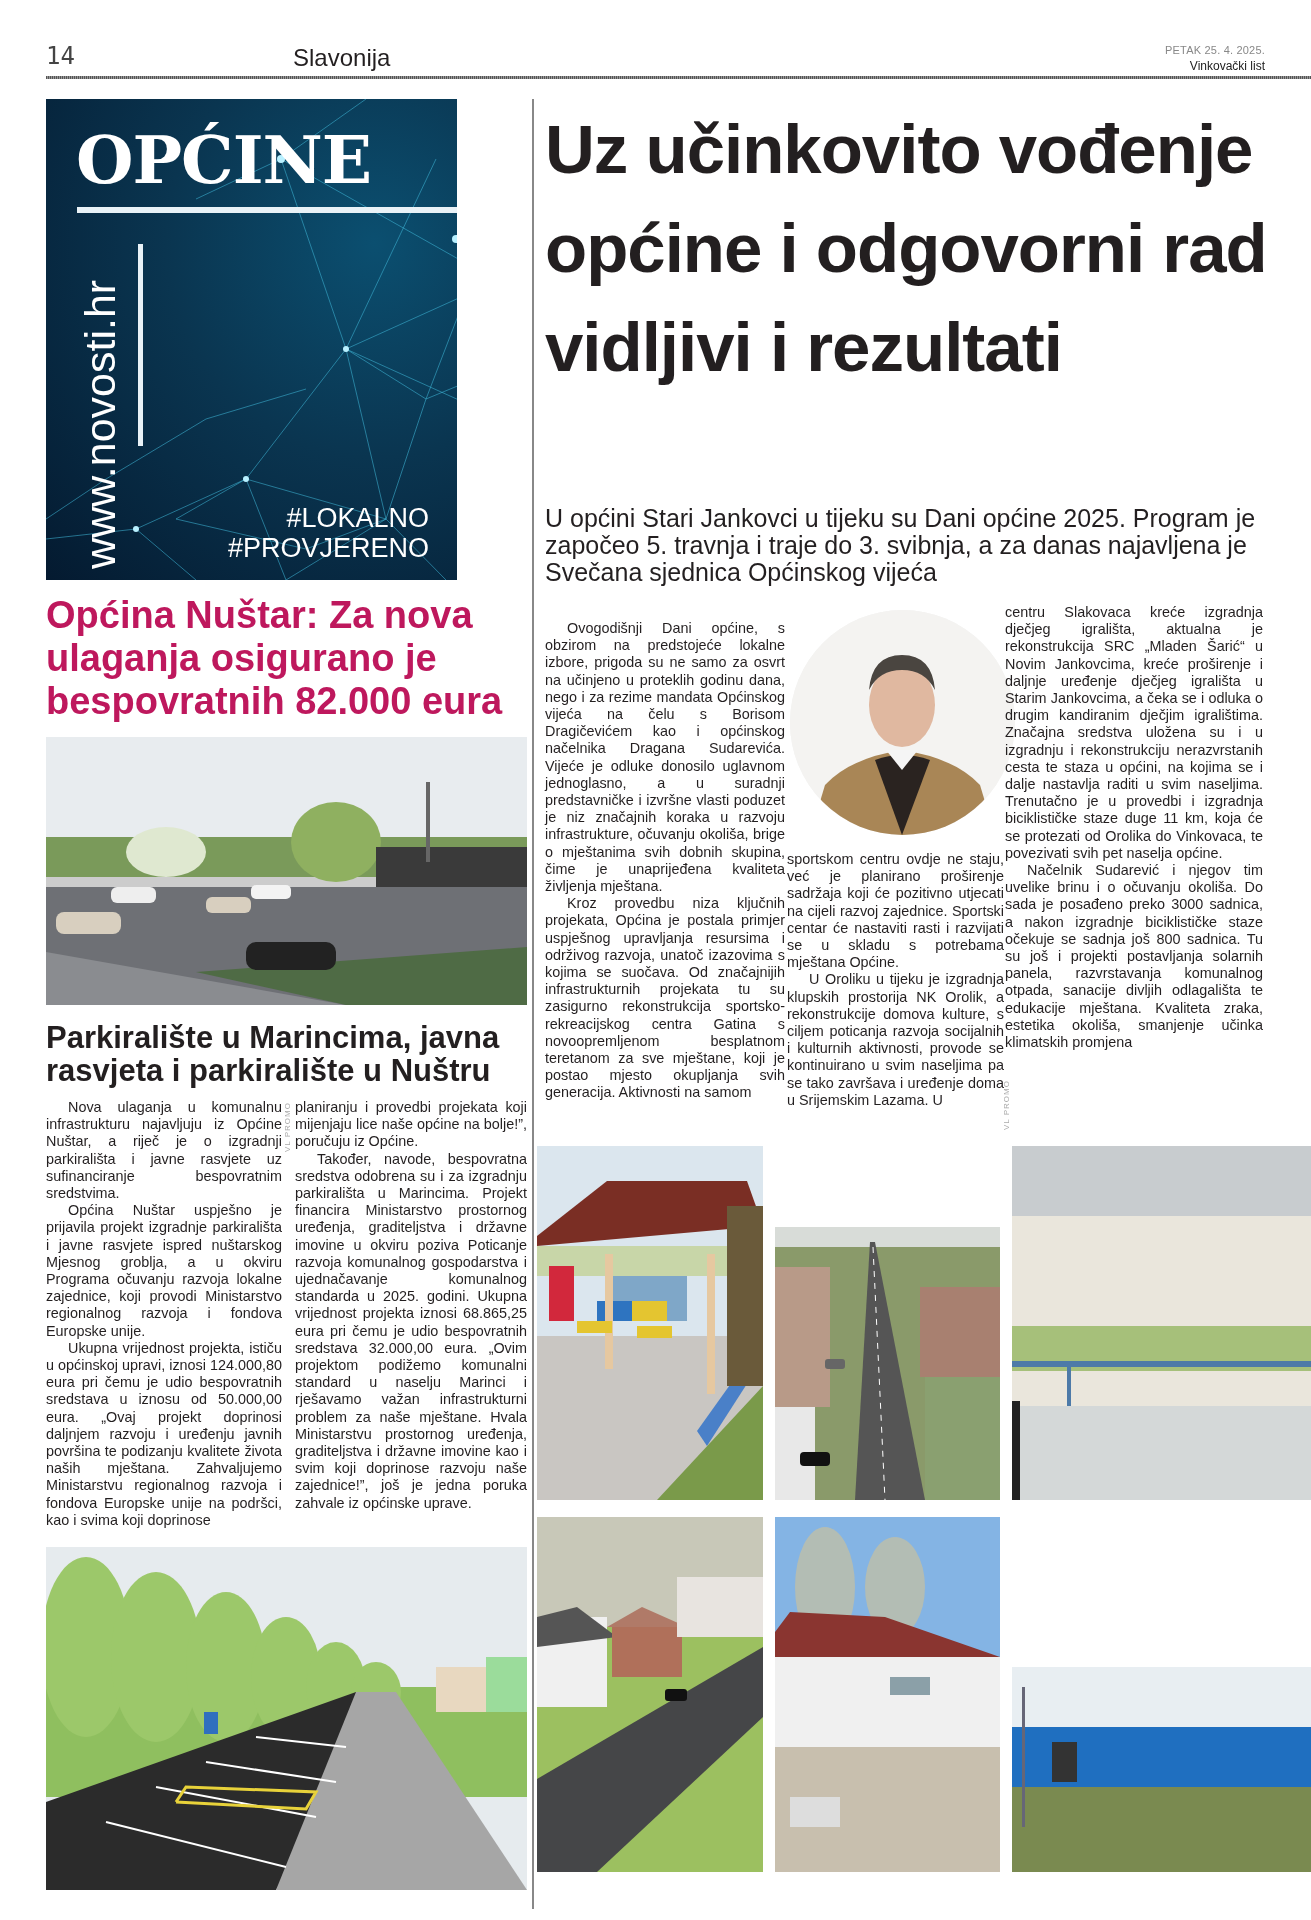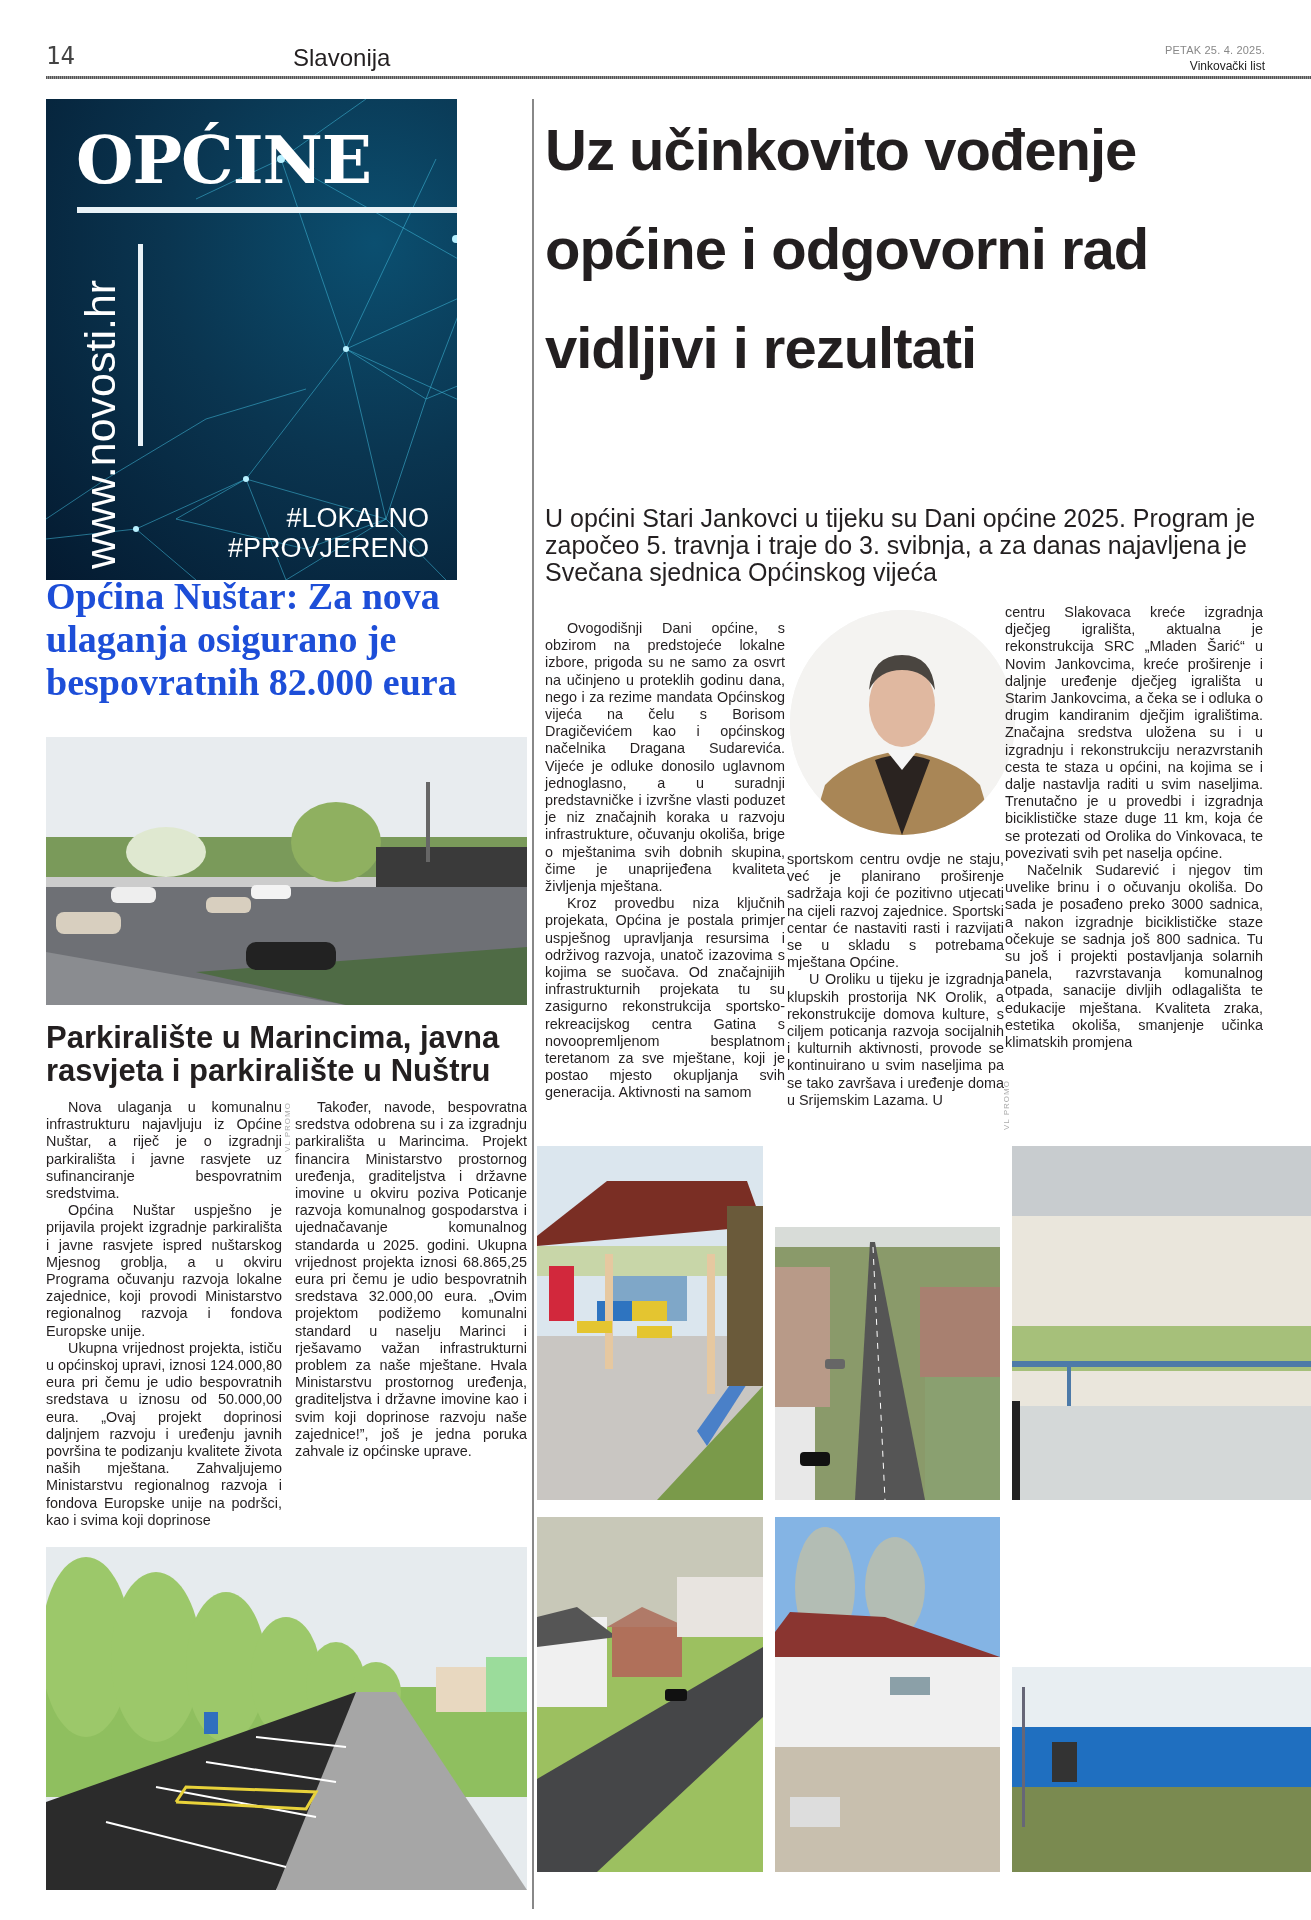--- a/index.html
+++ b/index.html
@@ -20,35 +20,35 @@
   .banner svg { position: absolute; left: 0; top: 0; }
   .banner-title { position: absolute; left: 30px; top: 22px; font-family: "DejaVu Serif", "Liberation Serif", serif; font-weight: bold; font-size: 66px; color: #fff; letter-spacing: -1px; }
   .banner-rule { position: absolute; left: 31px; top: 108px; width: 421px; height: 6px; background: #e9f2f7; }
   .banner-vline { position: absolute; left: 92px; top: 145px; width: 5px; height: 202px; background: #e9f2f7; }
   .banner-url { position: absolute; left: 30px; top: 470px; transform-origin: 0 0; transform: rotate(-90deg); font-size: 43px; color: #fff; white-space: nowrap; font-weight: 300; }
   .banner-tags { position: absolute; right: 28px; top: 404px; text-align: right; color: #fff; font-size: 27px; line-height: 30px; margin-left: 44px; }
 
   .vdivider { left: 532px; top: 99px; width: 2px; height: 1810px; background: #888; }
 
   
-  .l-head { left: 46px; top: 575px; width: 480px; font-weight: bold; font-size: 38px; line-height: 43px; color: #1d4ed8; font-family: Liberation Serif, serif; }
+  .l-head { left: 46px; top: 594px; width: 480px; font-weight: bold; font-size: 38px; line-height: 43px; color: #be185d; }
   .photo { background: #ccc; overflow: hidden; }
   .l-photo1 { left: 46px; top: 737px; width: 481px; height: 268px; }
   .l-sub { left: 46px; top: 1021px; width: 485px; font-size: 31px; line-height: 33px; color: #231f20; }
   .col { font-size: 14.4px; line-height: 17.2px; text-align: justify; hyphens: auto; color: #231f20; }
   .col p { text-indent: 22px; }
   .l-col1 { left: 46px; top: 1099px; width: 236px; }
   .l-col2 { left: 295px; top: 1099px; width: 232px; }
   .promo { font-size: 8px; color: #aaa; letter-spacing: 1px; transform: rotate(-90deg); transform-origin: 0 0; white-space: nowrap; }
   .l-promo { left: 283px; top: 1152px; }
   .r-promo { left: 1002px; top: 1130px; }
   .l-photo2 { left: 46px; top: 1547px; width: 481px; height: 343px; }
 
   
-  .m-head { left: 545px; top: 100px; width: 760px; font-weight: 900; font-size: 58px; line-height: 99px; letter-spacing: -1px; color: #231f20; }
+  .m-head { left: 545px; top: 100px; width: 760px; font-weight: 900; font-size: 69px; line-height: 99px; letter-spacing: -1px; color: #231f20; }
   .m-deck { left: 545px; top: 505px; width: 760px; font-size: 25px; line-height: 27px; color: #231f20; }
   .m-col1 { left: 545px; top: 620px; width: 240px; }
   .portrait { left: 790px; top: 610px; width: 225px; height: 225px; border-radius: 50%; overflow: hidden; background: #f2f2f2; }
   .m-col2 { left: 787px; top: 851px; width: 217px; }
   .m-col3 { left: 1005px; top: 604px; width: 258px; }
   .g1 { left: 537px; top: 1146px; width: 226px; height: 354px; }
   .g2 { left: 775px; top: 1227px; width: 225px; height: 273px; }
   .g3 { left: 1012px; top: 1146px; width: 299px; height: 354px; }
   .g4 { left: 537px; top: 1517px; width: 226px; height: 355px; }
   .g5 { left: 775px; top: 1517px; width: 225px; height: 355px; }
@@ -121,20 +121,21 @@
 
 <h3 class="abs l-sub">Parkiralište u Marincima, javna rasvjeta i parkiralište u Nuštru</h3>
 
 <div class="abs col l-col1">
   <p>Nova ulaganja u komunalnu infrastrukturu najavljuju iz Općine Nuštar, a riječ je o izgradnji parkirališta i javne rasvjete uz sufinanciranje bespovratnim sredstvima.</p>
   <p>Općina Nuštar uspješno je prijavila projekt izgradnje parkirališta i javne rasvjete ispred nuštarskog Mjesnog groblja, a u okviru Programa očuvanju razvoja lokalne zajednice, koji provodi Ministarstvo regionalnog razvoja i fondova Europske unije.</p>
   <p>Ukupna vrijednost projekta, ističu u općinskoj upravi, iznosi 124.000,80 eura pri čemu je udio bespovratnih sredstava u iznosu od 50.000,00 eura. „Ovaj projekt doprinosi daljnjem razvoju i uređenju javnih površina te podizanju kvalitete života naših mještana. Zahvaljujemo Ministarstvu regionalnog razvoja i fondova Europske unije na podršci, kao i svima koji doprinose</p>
 </div>
 <div class="abs promo l-promo">VL PROMO</div>
 <div class="abs col l-col2">
+  <p style="text-indent:0">planiranju i provedbi projekata koji mijenjaju lice naše općine na bolje!”, poručuju iz Općine.</p>
   <p>Također, navode, bespovratna sredstva odobrena su i za izgradnju parkirališta u Marincima. Projekt financira Ministarstvo prostornog uređenja, graditeljstva i državne imovine u okviru poziva Poticanje razvoja komunalnog gospodarstva i ujednačavanje komunalnog standarda u 2025. godini. Ukupna vrijednost projekta iznosi 68.865,25 eura pri čemu je udio bespovratnih sredstava 32.000,00 eura. „Ovim projektom podižemo komunalni standard u naselju Marinci i rješavamo važan infrastrukturni problem za naše mještane. Hvala Ministarstvu prostornog uređenja, graditeljstva i državne imovine kao i svim koji doprinose razvoju naše zajednice!”, još je jedna poruka zahvale iz općinske uprave.</p>
 </div>
 
 <div class="abs photo l-photo2" title="Vizualizacija parkirališta u Marincima">
   <svg width="481" height="343" viewBox="0 0 481 343" preserveAspectRatio="none">
     <rect width="481" height="343" fill="#e6ebee"></rect>
     <rect y="140" width="481" height="110" fill="#8fbf5f"></rect>
     <g fill="#9cc86a">
       <ellipse cx="40" cy="100" rx="45" ry="90"></ellipse>
         <ellipse cx="110" cy="110" rx="45" ry="85"></ellipse>

